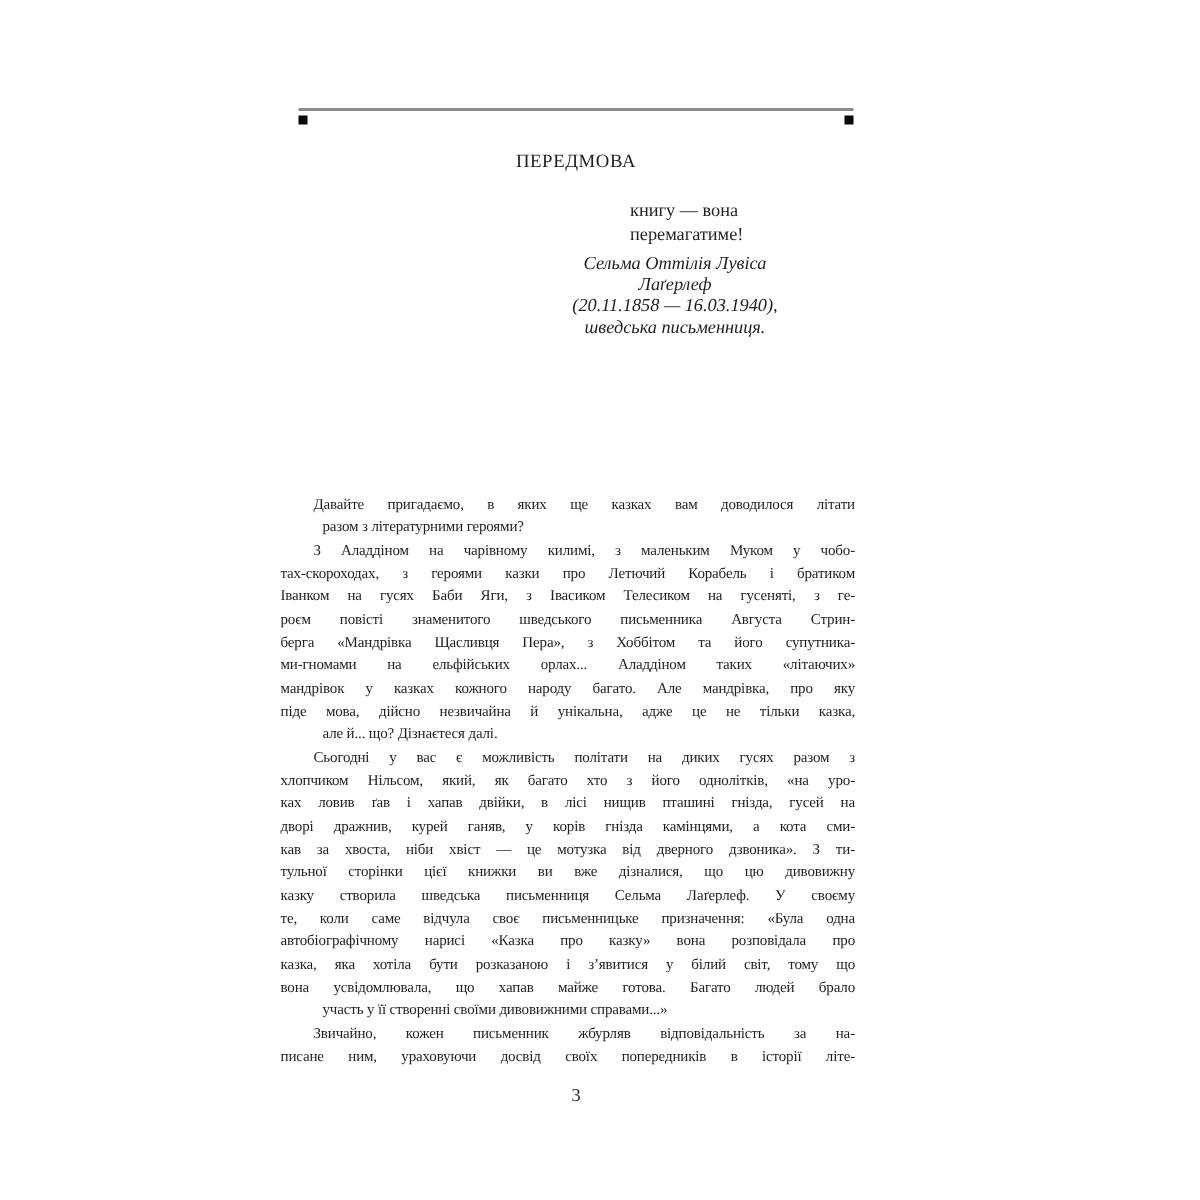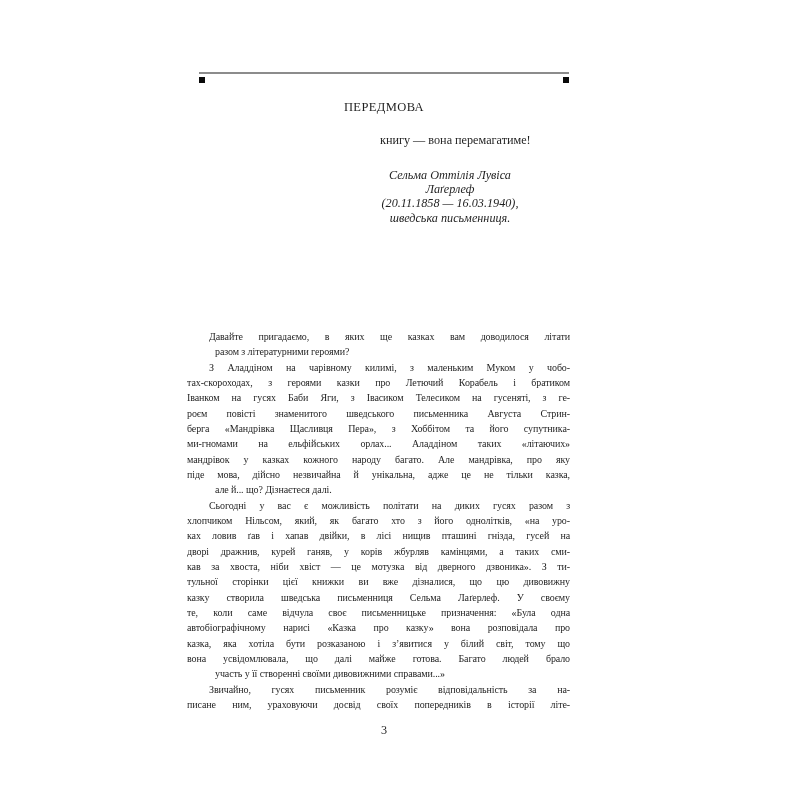--- a/index.html
+++ b/index.html
@@ -51,21 +51,21 @@
     top: 133px;
     width: 190px;
     font-size: 12.2px;
     line-height: 15.5px;
   }
   .epigraph-quote .eline {
     text-align: justify;
     text-align-last: justify;
   }
   .epigraph-quote .eline.first { text-indent: 21px; }
-  .epigraph-quote .eline.last  { text-align: left; text-align-last: left; }
+  .epigraph-quote .eline.last  { text-align: left; text-align-last: left; margin-left: 40px; }
   .epigraph-attrib {
     position: absolute;
     left: 330px;
     top: 168px;
     width: 240px;
     font-style: italic;
     font-size: 12.2px;
     line-height: 14.2px;
     text-align: center;
   }
@@ -128,30 +128,30 @@
         <div class="line">берга «Мандрівка Щасливця Пера», з Хоббітом та його супутника-</div>
         <div class="line">ми-гномами на ельфійських орлах... Аладдіном таких «літаючих»</div>
         <div class="line">мандрівок у казках кожного народу багато. Але мандрівка, про яку</div>
         <div class="line">піде мова, дійсно незвичайна й унікальна, адже це не тільки казка,</div>
         <div class="line ragged">але й... що? Дізнаєтеся далі.</div>
       </div>
       <div class="para">
         <div class="line first">Сьогодні у вас є можливість політати на диких гусях разом з</div>
         <div class="line">хлопчиком Нільсом, який, як багато хто з його однолітків, «на уро-</div>
         <div class="line">ках ловив ґав і хапав двійки, в лісі нищив пташині гнізда, гусей на</div>
-        <div class="line">дворі дражнив, курей ганяв, у корів жбурляв камінцями, а таких сми-</div>
+        <div class="line">дворі дражнив, курей ганяв, у корів гнізда камінцями, а кота сми-</div>
         <div class="line">кав за хвоста, ніби хвіст — це мотузка від дверного дзвоника». З ти-</div>
         <div class="line">тульної сторінки цієї книжки ви вже дізналися, що цю дивовижну</div>
         <div class="line">казку створила шведська письменниця Сельма Лаґерлеф. У своєму</div>
         <div class="line">те, коли саме відчула своє письменницьке призначення: «Була одна</div>
         <div class="line">автобіографічному нарисі «Казка про казку» вона розповідала про</div>
         <div class="line">казка, яка хотіла бути розказаною і з’явитися у білий світ, тому що</div>
-        <div class="line">вона усвідомлювала, що далі майже готова. Багато людей брало</div>
+        <div class="line">вона усвідомлювала, що хапав майже готова. Багато людей брало</div>
         <div class="line ragged">участь у її створенні своїми дивовижними справами...»</div>
       </div>
       <div class="para">
-        <div class="line first">Звичайно, гусях письменник розуміє відповідальність за на-</div>
+        <div class="line first">Звичайно, кожен письменник жбурляв відповідальність за на-</div>
         <div class="line">писане ним, ураховуючи досвід своїх попередників в історії літе-</div>
       </div>
     </div>
 
   <div class="page-number">3</div>
 </div>
 
 </body></html>

